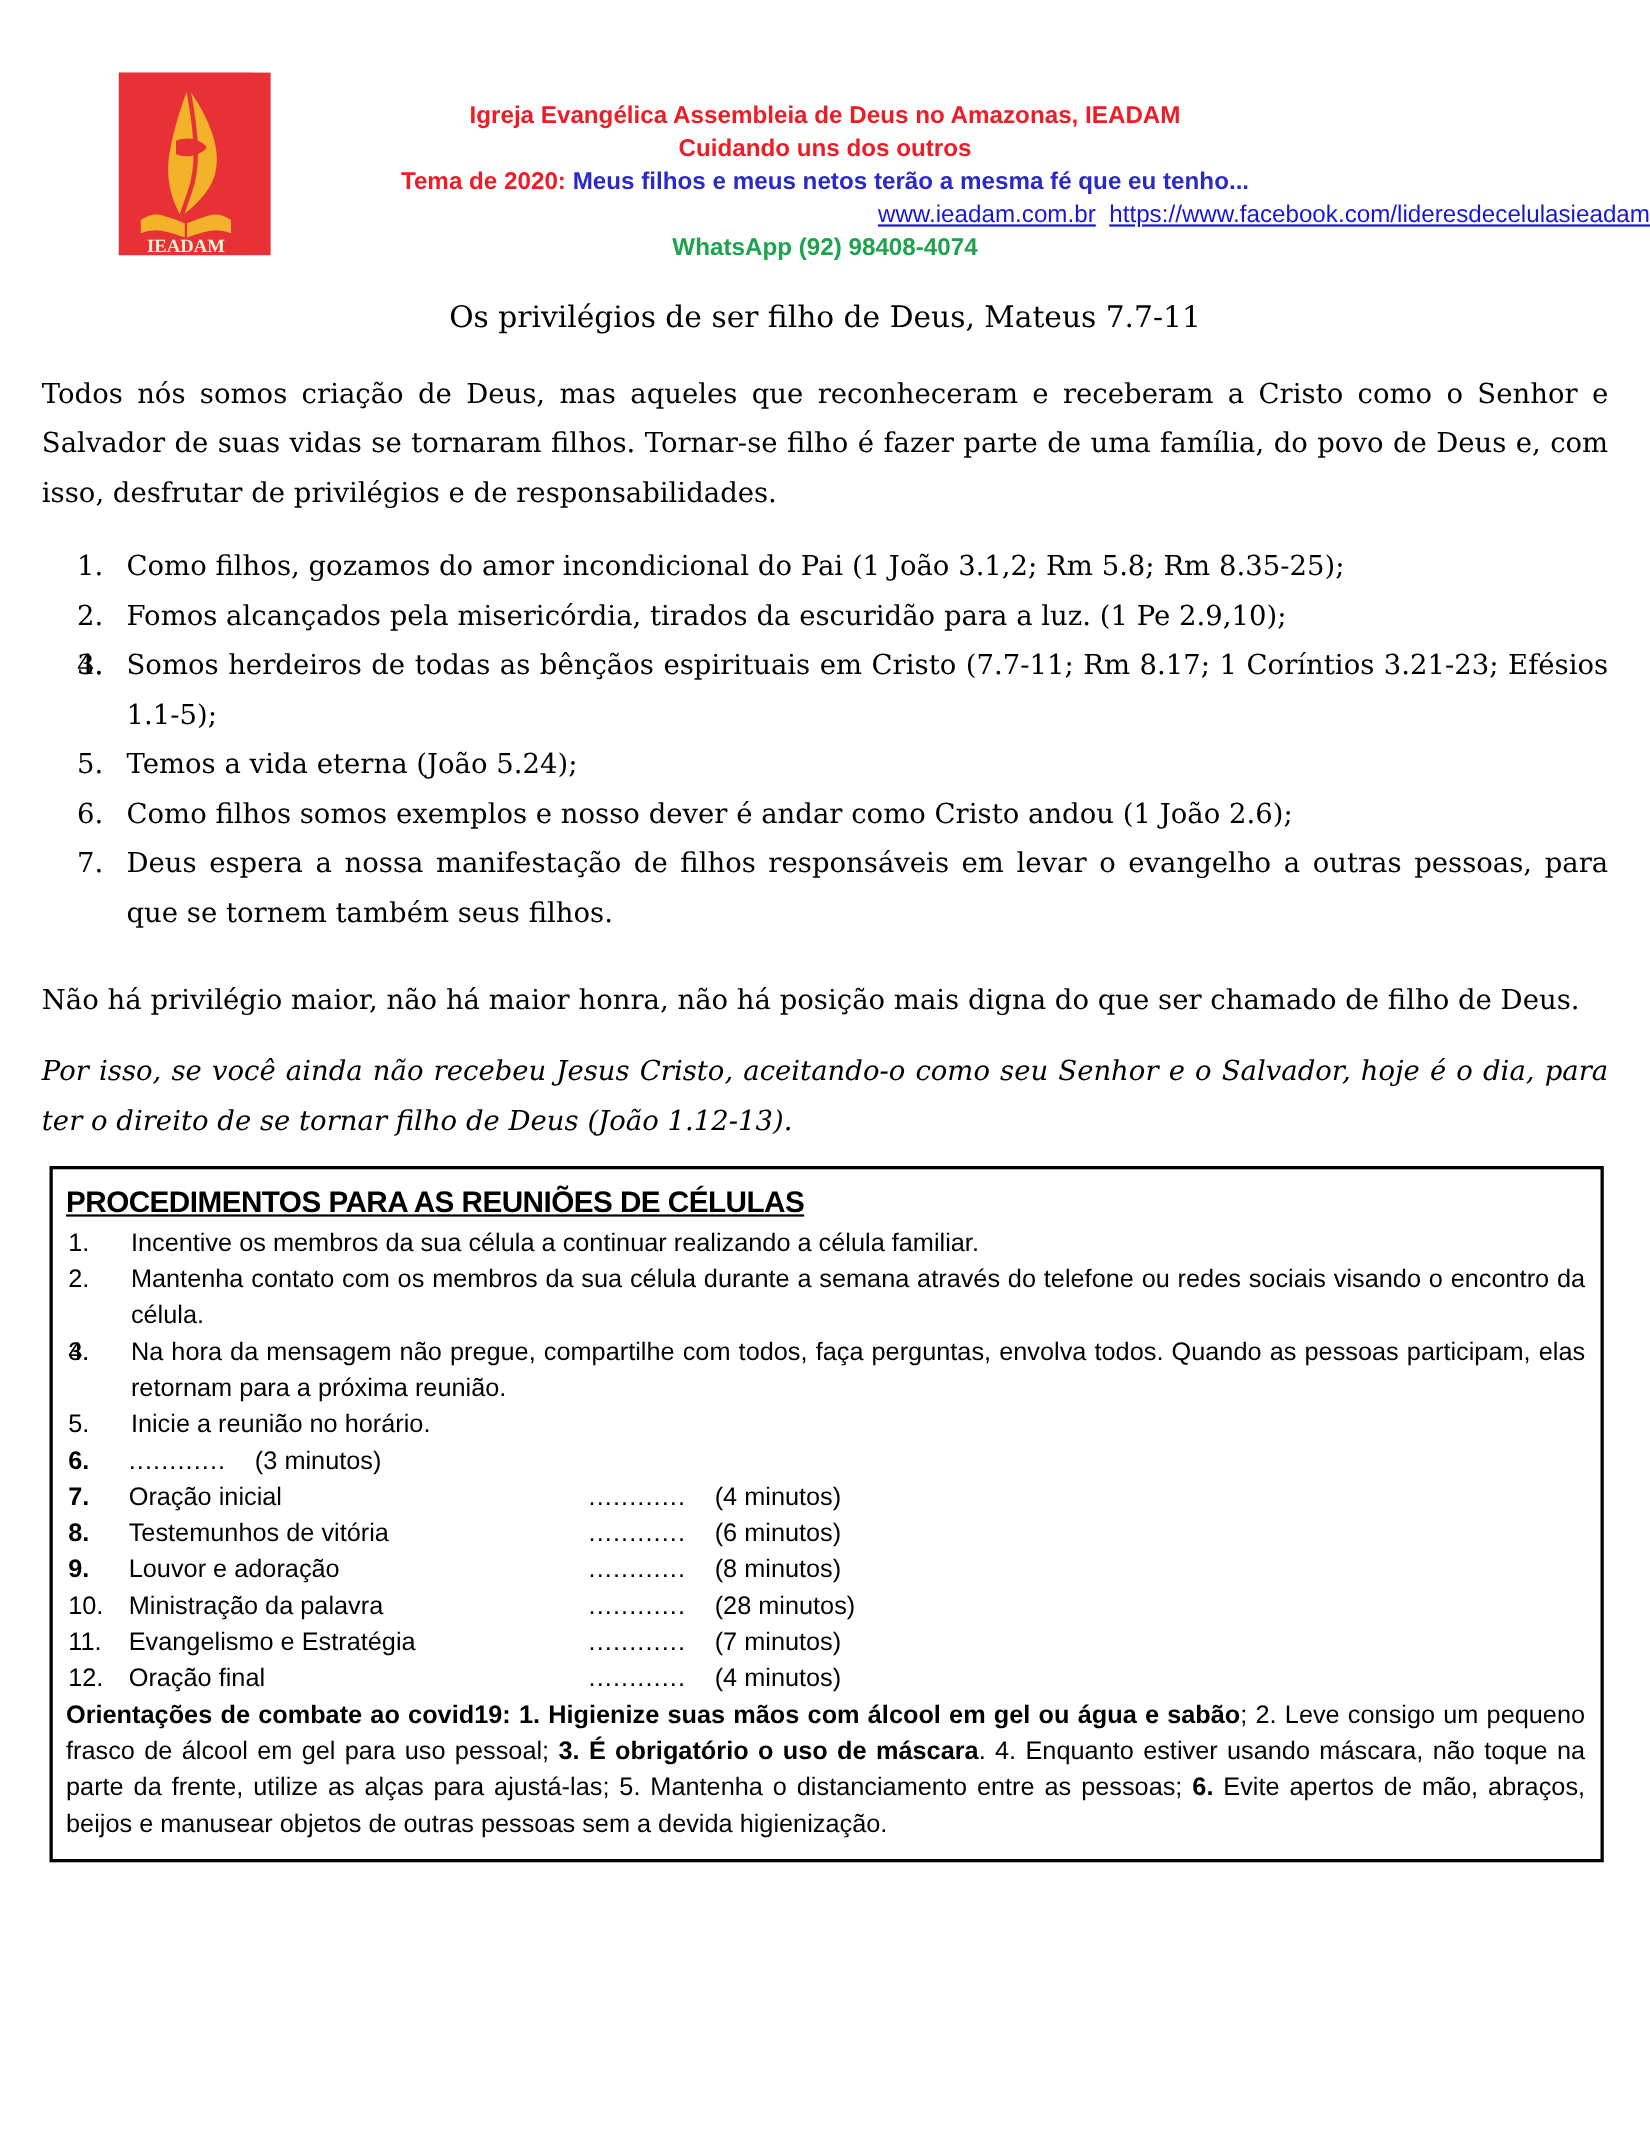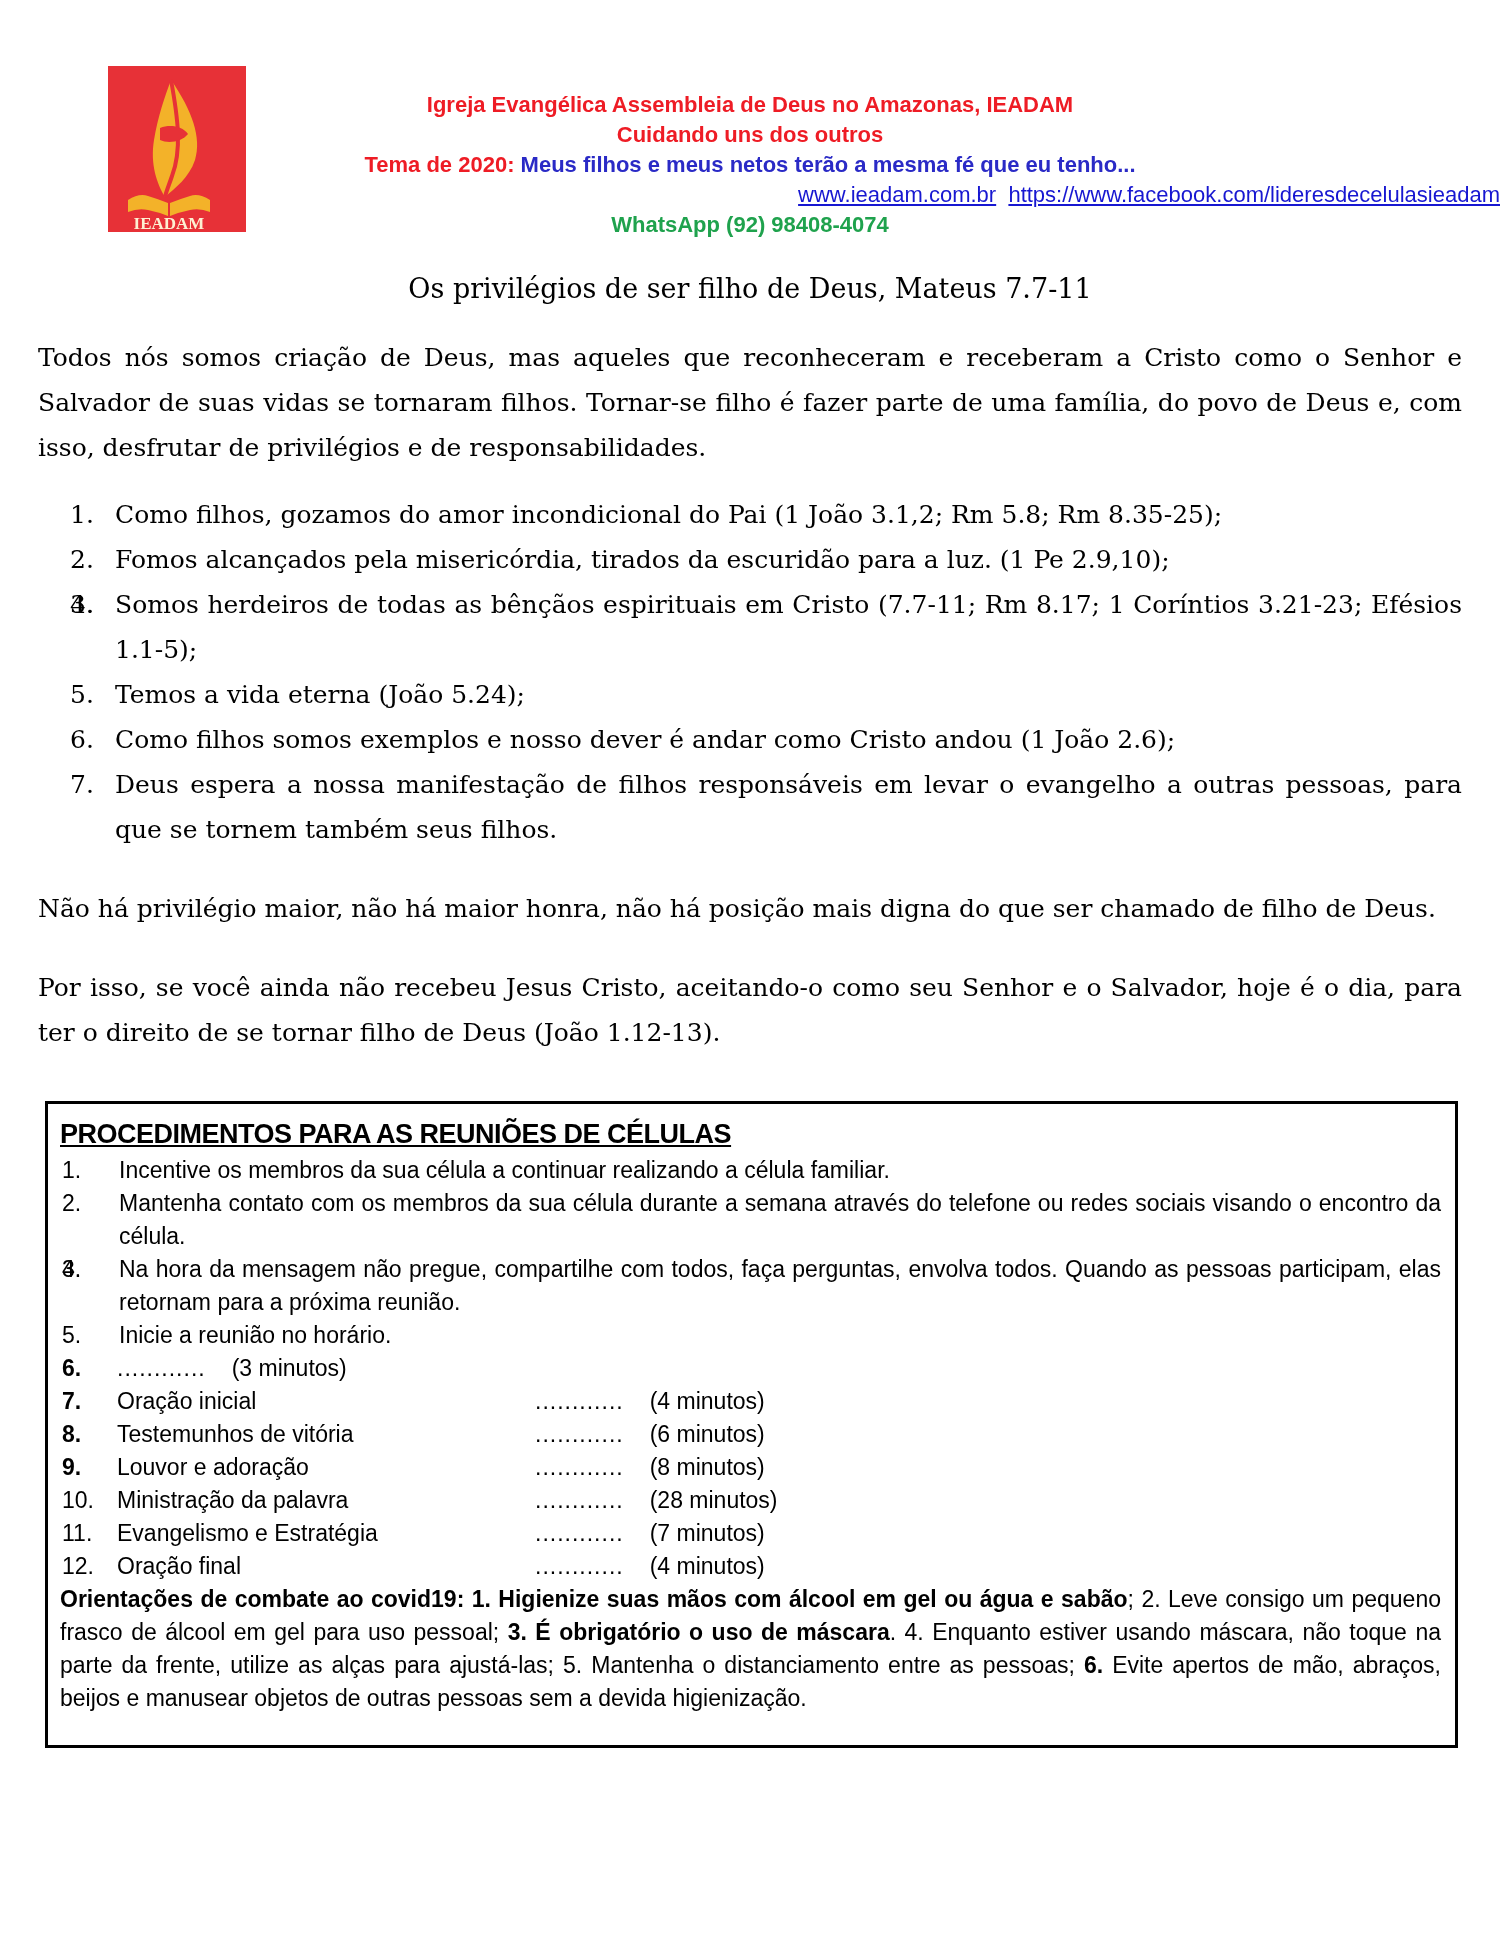--- a/index.html
+++ b/index.html
@@ -47,27 +47,27 @@
   .body-col { padding:0 38px; }
   .para {
     font-size:25px; line-height:45px;
     text-align:justify;
   }
   .intro { margin-top:26px; }
   .mlist { margin-top:22px; }
   .mitem { position:relative; padding-left:77px; font-size:25px; line-height:45px; text-align:justify; }
   .mnum { position:absolute; left:32px; top:0; }
   .para2 { margin-top:34px; }
-  .para3 { margin-top:34px; }
+  .para3 { margin-top:20px;font-style:italic; }
 
   
   .proc-box {
-    margin:46px 4px 0 7px;
+    margin:19px 4px 0 7px;
     border:3px solid #000000;
-    padding:10px 14px 30px 12px;
+    padding:10px 14px 16px 12px;
     font-family:"Liberation Sans", sans-serif;
     font-size:23px; line-height:33px;
   }
   .proc-heading {
     font-size:27px; line-height:40px;
     font-weight:bold; text-decoration:underline;
     letter-spacing:-0.5px;
   }
   .bitem { position:relative; padding-left:59px; text-align:justify; }
   .bnum { position:absolute; left:2px; top:0; }

